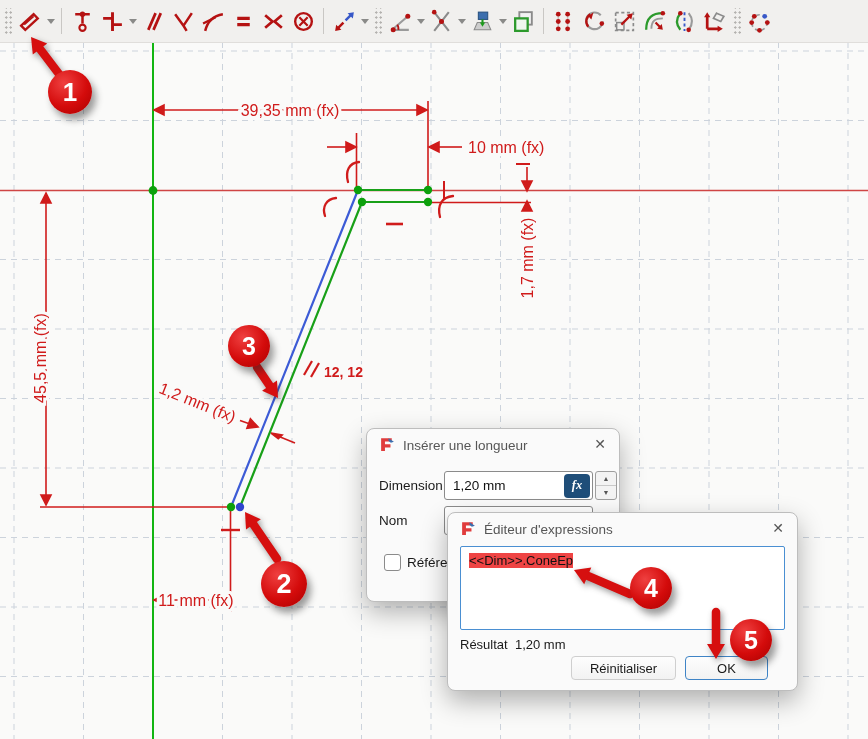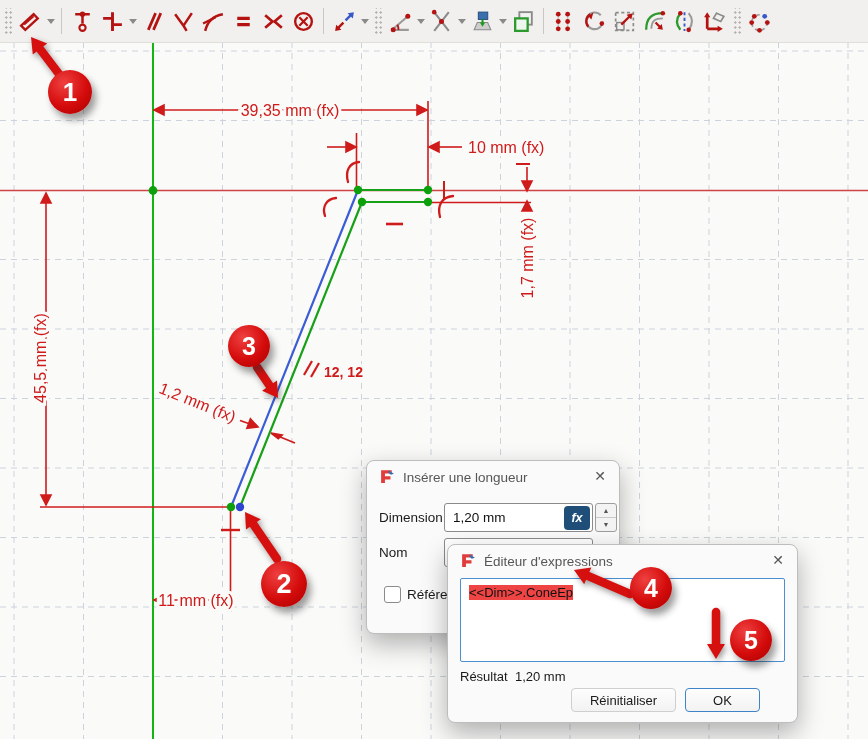--- a/index.html
+++ b/index.html
@@ -18,30 +18,30 @@
   .grip{width:9px;height:26px;margin:0 3px;flex:0 0 auto;
     background-image:radial-gradient(#b3b1ae 1.1px,transparent 1.2px);
     background-size:4.5px 5px;background-position:1px 2px;}
   
   .canvas-svg{position:absolute;left:0;top:0;z-index:1;}
   .dimtxt{font-family:"Liberation Sans",sans-serif;font-size:16px;fill:#d01b1b;
     stroke:#fafaf9;stroke-width:6px;paint-order:stroke;}
   .dimsmall{font-size:14px;font-weight:bold;}
   
   .dlg{position:absolute;background:#fafafa;border:1px solid #bdbdbd;border-radius:8px;
-       box-shadow:0 10px 26px rgba(0,0,0,.30);font-size:13.5px;color:#1a1a1a;margin-top:32px;}
+       box-shadow:0 10px 26px rgba(0,0,0,.30);font-size:13.5px;color:#1a1a1a;}
   .dlg-title{position:absolute;left:36px;top:9px;color:#565656;font-size:13.5px;}
   .dlg-close{position:absolute;top:7px;right:13px;color:#555;font-size:14px;cursor:default;}
   .fc-logo{position:absolute;left:12px;top:7px;width:17px;height:17px;}
   .fld{position:absolute;background:#fff;border:1px solid #8b8b8b;border-radius:3px;
        font-size:13.5px;color:#111;display:flex;align-items:center;padding-left:8px;box-sizing:border-box;}
   .lbl{position:absolute;font-size:13.5px;color:#1a1a1a;}
   .fxbtn{position:absolute;width:26px;height:24px;background:#1f4e79;border-radius:4px;
      color:#fff;font-style:italic;font-weight:bold;font-size:12.5px;
-     display:flex;align-items:center;justify-content:center;font-family:Liberation Sans, sans-serif;text-align:center;}
+     display:flex;align-items:center;justify-content:center;font-family:Liberation Serif, serif;text-align:center;}
   .spin{position:absolute;width:22px;height:29px;border:1px solid #9e9e9e;border-radius:3px;
      background:#f3f3f3;box-sizing:border-box;display:flex;flex-direction:column;}
   .spin div{flex:1;display:flex;align-items:center;justify-content:center;font-size:7px;color:#555;}
   .spin div:first-child{border-bottom:1px solid #c9c9c9;}
   .chk{position:absolute;width:15px;height:15px;background:#fff;border:1px solid #8b8b8b;border-radius:3px;}
   .exprbox{position:absolute;background:#fff;border:1px solid #4a8fd2;border-radius:2px;
       padding:6px 8px;font-size:13px;color:#111;box-sizing:border-box;}
   .selhl{background:#ef4444;}
   .btn{position:absolute;height:24px;background:linear-gradient(#fdfdfd,#f2f2f2);
       border:1px solid #cfcfcf;border-radius:4px;font-size:13px;color:#1a1a1a;
@@ -361,21 +361,21 @@
 
   <div class="exprbox" style="left:12px;top:33px;width:325px;height:84px;">
     <span class="selhl">&lt;&lt;Dim&gt;&gt;.ConeEp</span>
   </div>
 
   <div class="lbl" style="left:12px;top:124px;font-size:13px;">
     <span>Résultat</span>&nbsp;&nbsp;<span>1,20 mm</span>
   </div>
 
   <button class="btn" style="left:123px;top:143px;width:105px;">Réinitialiser</button>
-  <button class="btn btn-ok" style="left:237px;top:143px;width:75px;">OK</button>
+  <button class="btn btn-ok" style="left:237px;top:143px;width:83px;">OK</button>
 </div>
 
 <svg class="arrow-layer" width="868" height="739">
   <g fill="#d60f0f" stroke="#d60f0f" style="filter:drop-shadow(2px 3px 3px rgba(30,30,30,.45));">
     <line x1="59" y1="74" x2="40" y2="49" stroke-width="8.5" stroke-linecap="round"></line>
     <polygon points="31,37 47.2,43.6 32.8,54.4" stroke="none"></polygon>
     <line x1="277" y1="559" x2="253.4" y2="524.4" stroke-width="8.5" stroke-linecap="round"></line>
     <polygon points="245,512 260.8,519.3 246,529.5" stroke="none"></polygon>
     <line x1="257" y1="367" x2="269.6" y2="385.6" stroke-width="8.5" stroke-linecap="round"></line>
     <polygon points="278,398 262.1,390.7 277,380.5" stroke="none"></polygon>

